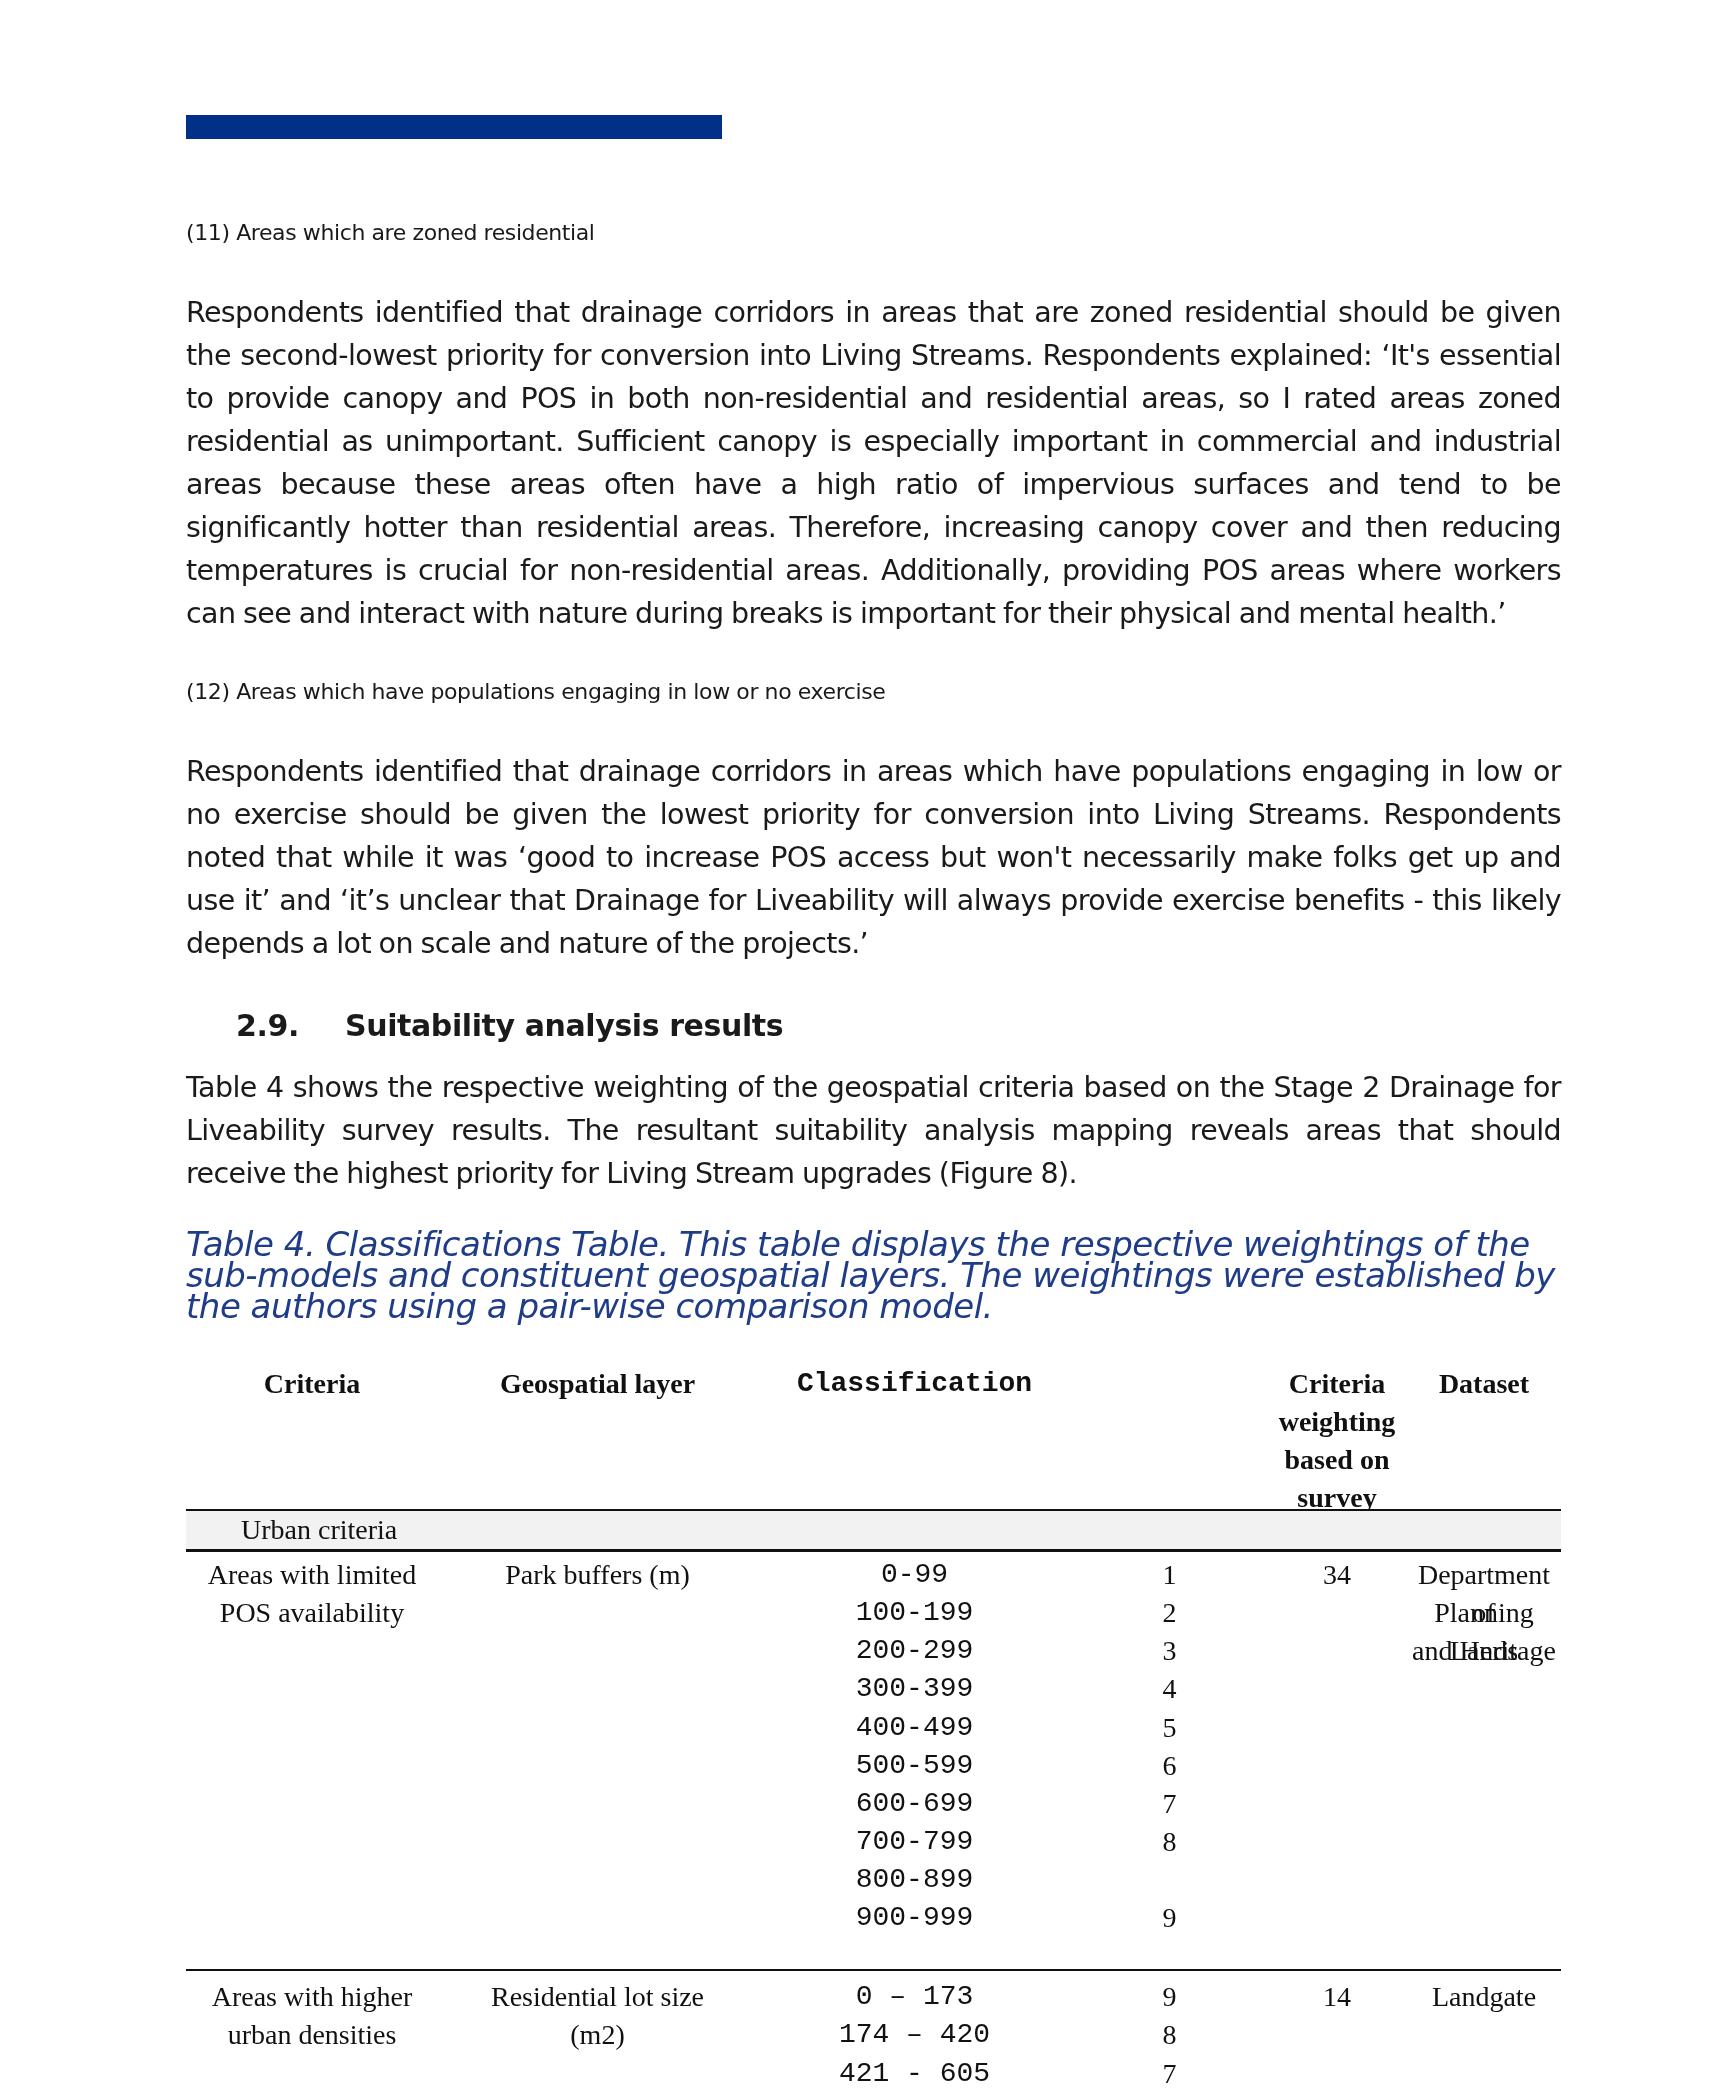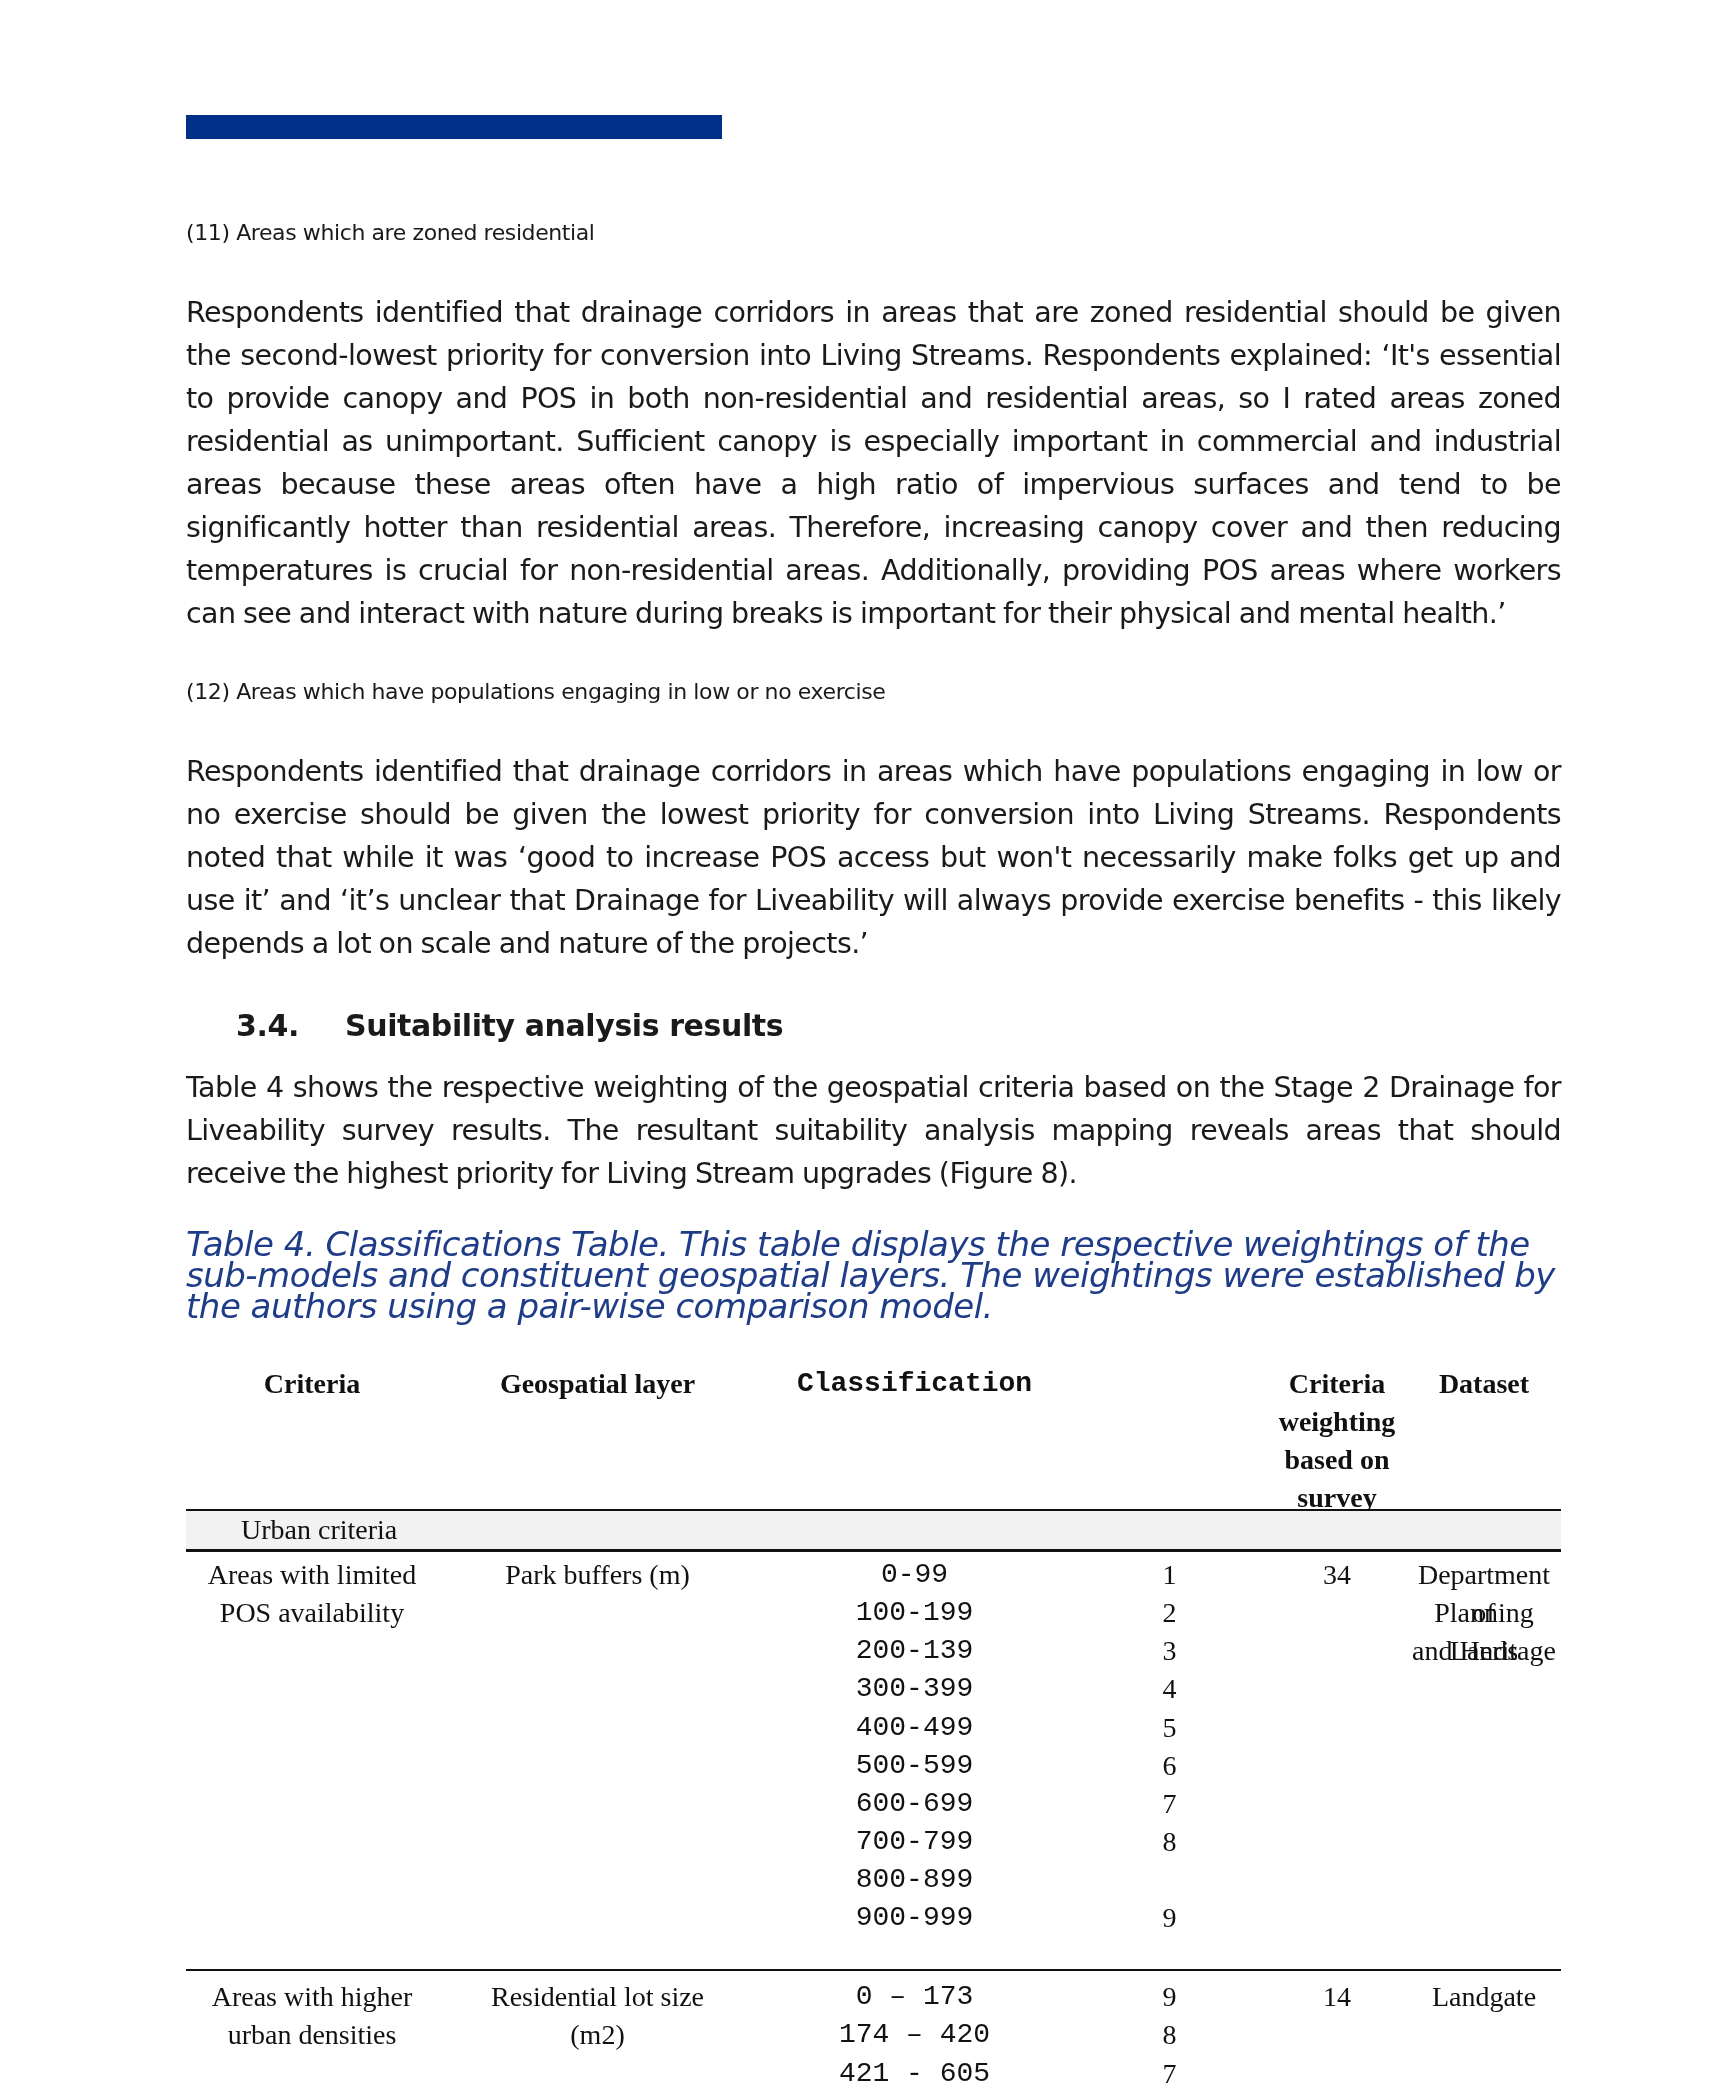--- a/index.html
+++ b/index.html
@@ -34,21 +34,21 @@
 
 <div class="topbar"></div>
 
 <div class="content">
   <div class="sub" style="top:212px">(11) Areas which are zoned residential</div>
   <div class="para" style="top:291px">Respondents identified that drainage corridors in areas that are zoned residential should be given the second-lowest priority for conversion into Living Streams. Respondents explained: ‘It's essential to provide canopy and POS in both non-residential and residential areas, so I rated areas zoned residential as unimportant. Sufficient canopy is especially important in commercial and industrial areas because these areas often have a high ratio of impervious surfaces and tend to be significantly hotter than residential areas. Therefore, increasing canopy cover and then reducing temperatures is crucial for non-residential areas. Additionally, providing POS areas where workers can see and interact with nature during breaks is important for their physical and mental health.’</div>
 
   <div class="sub" style="top:671px">(12) Areas which have populations engaging in low or no exercise</div>
   <div class="para" style="top:750px">Respondents identified that drainage corridors in areas which have populations engaging in low or no exercise should be given the lowest priority for conversion into Living Streams. Respondents noted that while it was ‘good to increase POS access but won't necessarily make folks get up and use it’ and ‘it’s unclear that Drainage for Liveability will always provide exercise benefits - this likely depends a lot on scale and nature of the projects.’</div>
 
-  <div class="heading"><span class="num">3.4.</span><span>Suitability analysis results</span></div>
+  <div class="heading"><span class="num">2.9.</span><span>Suitability analysis results</span></div>
 
   <div class="para" style="top:1066px">Table 4 shows the respective weighting of the geospatial criteria based on the Stage 2 Drainage for Liveability survey results. The resultant suitability analysis mapping reveals areas that should receive the highest priority for Living Stream upgrades (Figure 8).</div>
 
   <div class="caption">Table 4. Classifications Table. This table displays the respective weightings of the sub-models and constituent geospatial layers. The weightings were established by the authors using a pair-wise comparison model.</div>
 
   <div class="table">
     <div class="thead">
       <div class="th col1">Criteria</div>
       <div class="th col2">Geospatial layer</div>
       <div class="th col3">Classification</div>
@@ -69,21 +69,21 @@
         <div class="cell col1" style="top: 229px;">POS availability</div>
         <div class="cell col2" style="top: 191px;">Park buffers (m)</div>
         <div class="cell col5" style="top: 191px;">34</div>
         <div class="cell col6" style="top: 191px;">Department of</div>
         <div class="cell col6" style="top: 229px;">Planning Lands</div>
         <div class="cell col6" style="top: 267px;">and Heritage</div>
         <div class="cell col3" style="top: 191px;">0-99</div>
         <div class="cell col4" style="top: 191px;">1</div>
         <div class="cell col3" style="top: 229px;">100-199</div>
         <div class="cell col4" style="top: 229px;">2</div>
-        <div class="cell col3" style="top: 267px;">200-139</div>
+        <div class="cell col3" style="top: 267px;">200-299</div>
         <div class="cell col4" style="top: 267px;">3</div>
         <div class="cell col3" style="top: 305px;">300-399</div>
         <div class="cell col4" style="top: 305px;">4</div>
         <div class="cell col3" style="top: 344px;">400-499</div>
         <div class="cell col4" style="top: 344px;">5</div>
         <div class="cell col3" style="top: 382px;">500-599</div>
         <div class="cell col4" style="top: 382px;">6</div>
         <div class="cell col3" style="top: 420px;">600-699</div>
         <div class="cell col4" style="top: 420px;">7</div>
         <div class="cell col3" style="top: 458px;">700-799</div>

